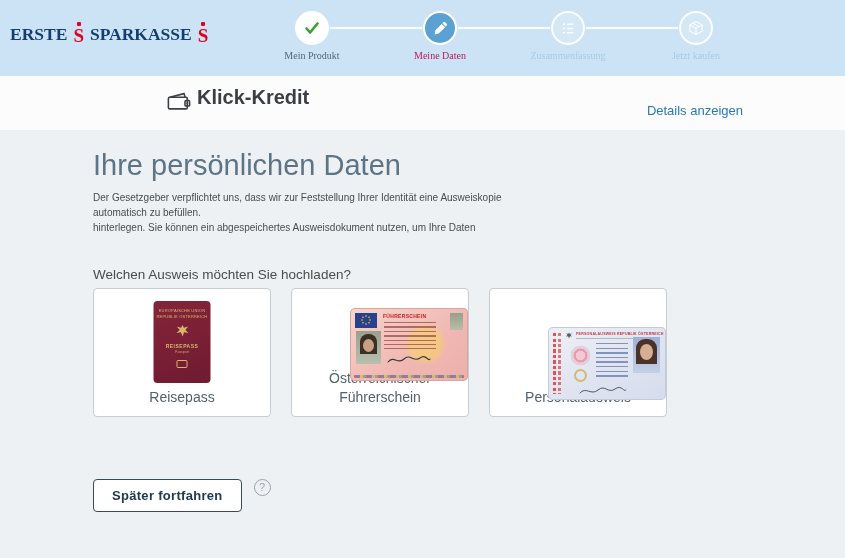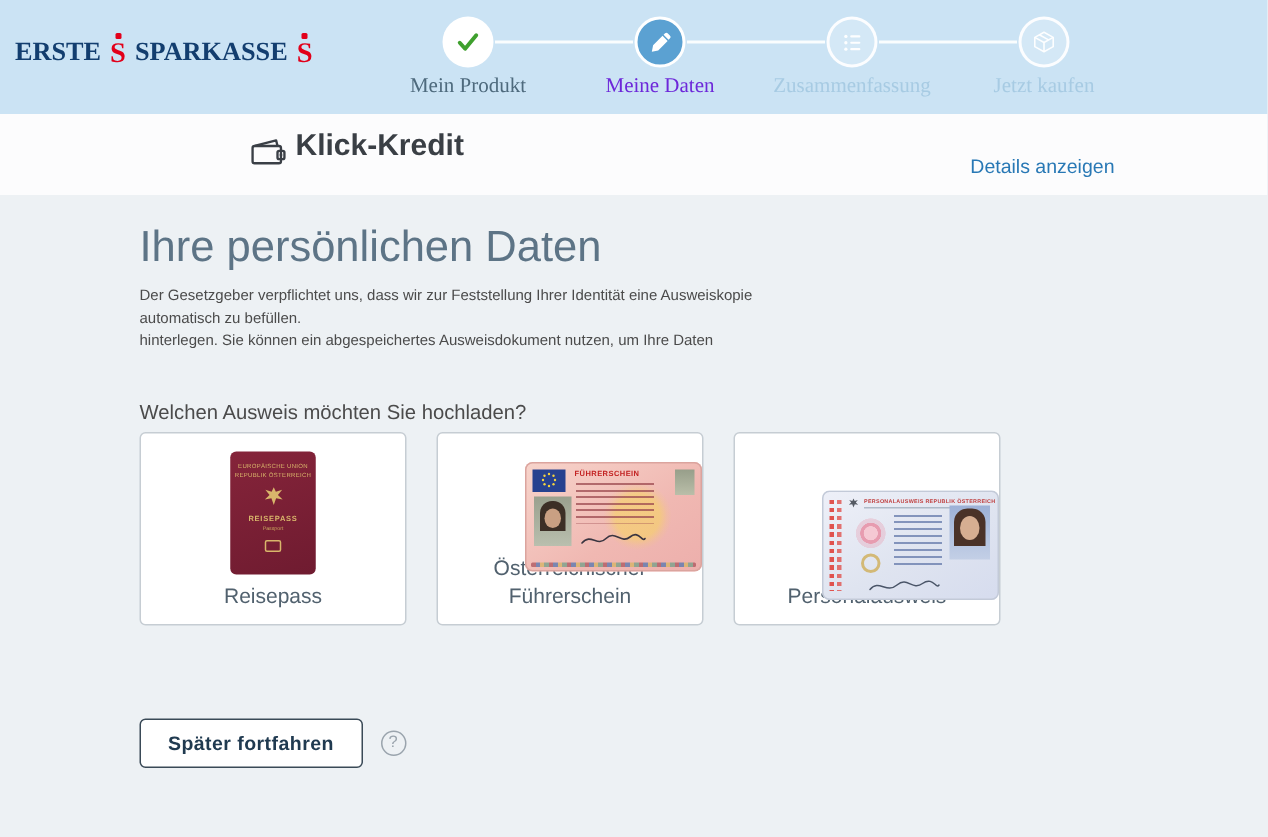--- a/index.html
+++ b/index.html
@@ -18,23 +18,23 @@
   .stepper { position:absolute; left:248px; top:11px; width:512px; height:56px; }
   .connector { position:absolute; top:16px; height:2px; background:rgba(255,255,255,0.9); width:92px; }
   .c1 { left:82px; } .c2 { left:210px; } .c3 { left:338px; }
   .steps { display:flex; position:relative; }
   .step { width:128px; display:flex; flex-direction:column; align-items:center; }
   .step.clickable { cursor:pointer; }
   .circle { width:34px; height:34px; border-radius:50%; display:flex; align-items:center; justify-content:center; }
   .step-done .circle { background:#ffffff; }
   .step-active .circle { background:#5ba1d2; border:2px solid #ffffff; }
   .step-todo .circle { border:2px solid rgba(255,255,255,0.92); background:rgba(255,255,255,0.18); }
-  .step-label { margin-top:5px; font-size:14px; white-space:nowrap; }
+  .step-label { margin-top:5px; font-size:10px; white-space:nowrap; }
   .step-done .step-label { color:#4e6a7d; }
-  .step-active .step-label { color:#6d28d9; }
+  .step-active .step-label { color:#be185d; }
   .step-todo .step-label { color:#a7cbe3; }
 
   
   .product-bar { height:54px; background:#fcfcfd; position:relative; }
   .pb-icon { position:absolute; left:167px; top:15px; }
   .pb-title { position:absolute; left:197px; top:10px; font-size:20px; font-weight:bold; color:#3a3f45; }
   .pb-sub { position:absolute; left:168px; top:38px; font-size:13.5px; color:#8b9096; }
   .pb-link { position:absolute; right:102px; top:27px; font-size:13px; color:#2878b5; cursor:pointer; }
 
   
@@ -43,21 +43,21 @@
   .desc { font-size:10px; color:#4b4b4b; line-height:1.48; }
   .desc span { display:block; }
   .question { margin-top:31px; margin-bottom:6px; font-size:13.5px; color:#4b4b4b; }
   .cards { display:flex; gap:20px; }
   .card { width:178px; height:129px; background:#fff; border:1px solid #c6cdd3; border-radius:4px;
           position:relative; display:flex; flex-direction:column; align-items:center; justify-content:flex-end;
           padding-bottom:9px; cursor:pointer; }
   .card-graphic { position:absolute; top:12px; left:50%; transform:translateX(-50%); }
   .card-label { font-size:14px; color:#51616e; text-align:center; line-height:1.35; max-width:160px; }
 
-  .footer-row { margin-top:62px; display:flex; align-items:center; gap:12px; }
+  .footer-row { margin-top:62px; display:flex; align-items:flex-start; gap:12px; }
   .later-btn { background:#fff; border:1px solid #3a4a57; border-radius:4px; padding:8px 18px;
                font-size:13px; font-weight:bold; color:#203a50; letter-spacing:0.3px; cursor:pointer;
                font-family:"Liberation Sans", sans-serif; }
   .help { width:17px; height:17px; border:1px solid #9aa4ad; border-radius:50%; color:#9aa4ad;
           font-size:11px; display:flex; align-items:center; justify-content:center; cursor:pointer; }
 
   
   .passport { width:57px; height:82px; background:linear-gradient(160deg,#85243a,#6f1b30);
               border-radius:4px; display:flex; flex-direction:column; align-items:center; padding-top:7px; }
   .pp-t { font-size:4px; color:#d9b66b; white-space:nowrap; letter-spacing:0.2px; line-height:1.5; }

